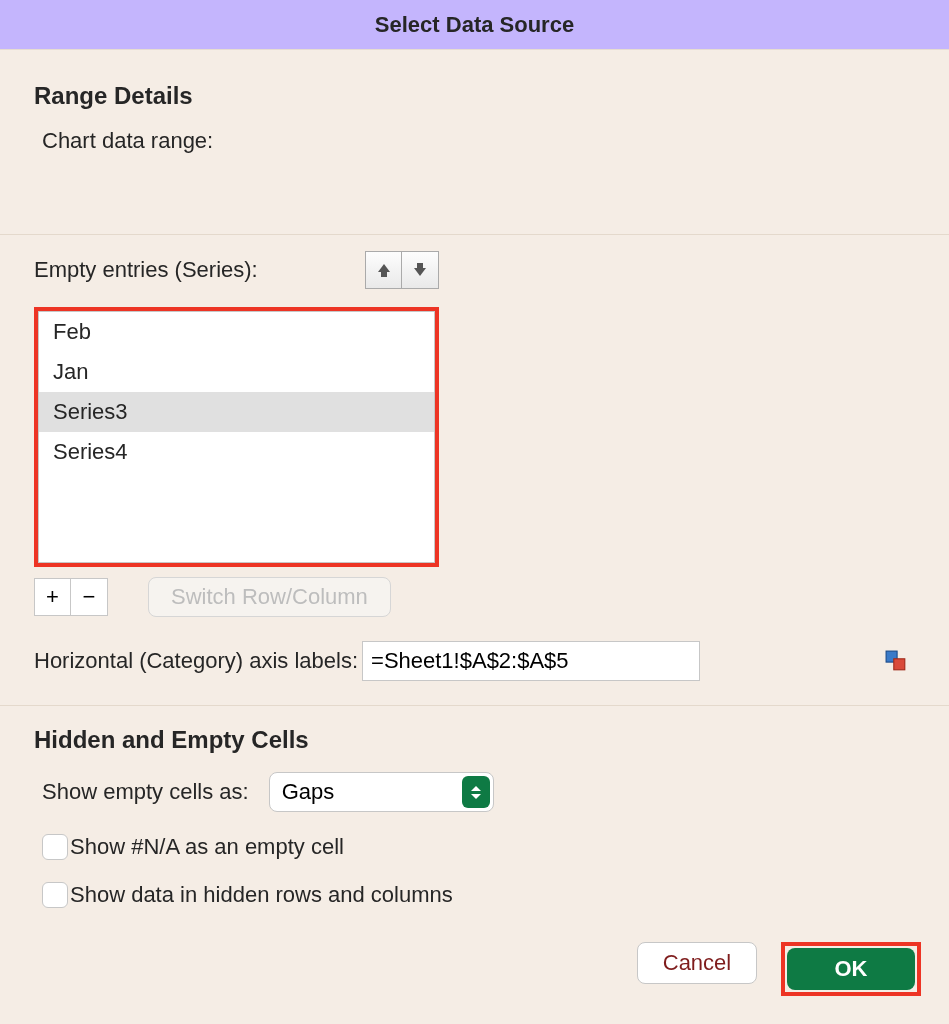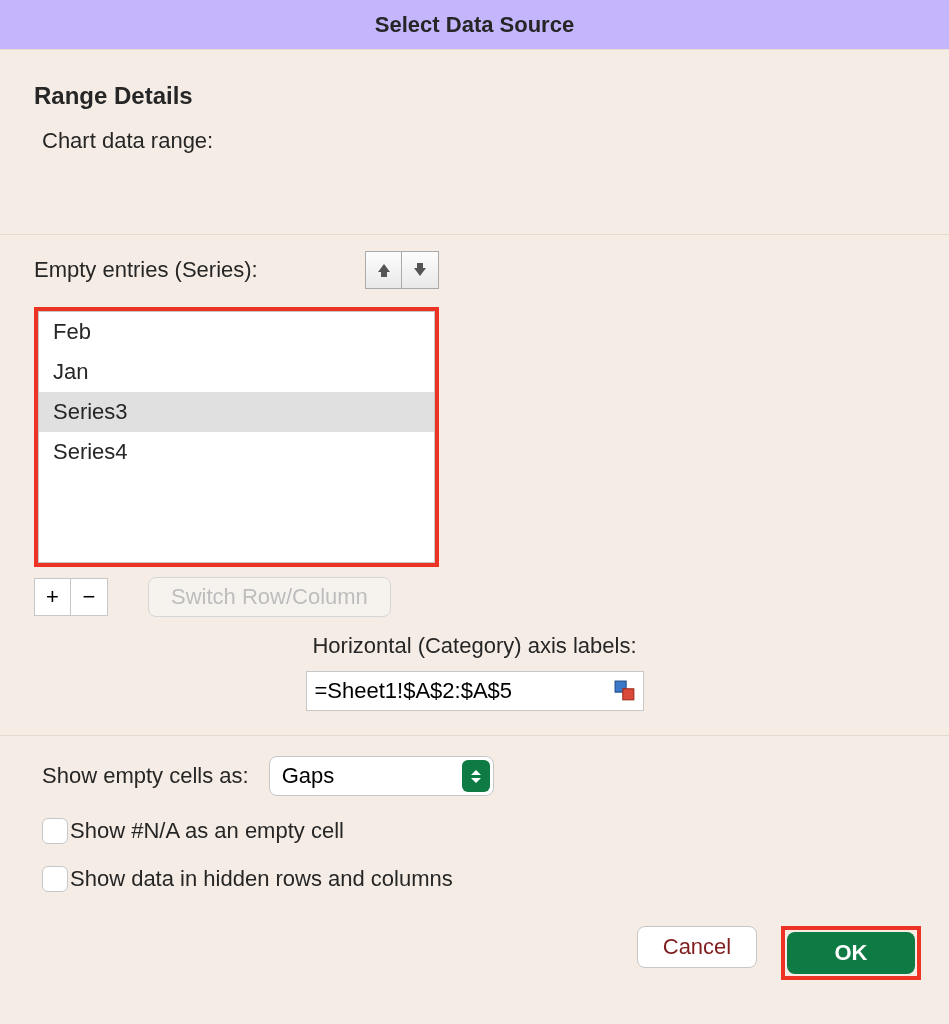--- a/index.html
+++ b/index.html
@@ -202,23 +202,22 @@
     border: none;
     outline: none;
     font-size: 22px;
     padding: 2px 40px 2px 8px;
     background: transparent;
   }
 
   .h-axis-row {
     display: flex;
     align-items: center;
-    gap: 12px;
-    margin-top: 16px;
-    flex-direction: column;
+    gap: 4px;
+    margin-top: 24px;
   }
 
   .select-wrap {
     position: relative;
     display: inline-block;
     width: 225px;
   }
   .select-box {
     width: 100%;
     height: 40px;
@@ -372,20 +371,21 @@
           </svg>
       </span>
     </div>
   </div>
 </div>
 
 <div style="height:24px;"></div>
 <hr class="divider">
 
 <div class="hidden-section">
+  <div class="section-title">Hidden and Empty Cells</div>
   <div class="row" style="margin-left:8px; gap:20px;">
     <div class="label">Show empty cells as:</div>
     <div class="select-wrap">
       <button class="select-box">Gaps</button>
       <span class="select-arrows">
         <span class="sa-up"></span>
           <span class="sa-dn"></span>
       </span>
     </div>
   </div>

